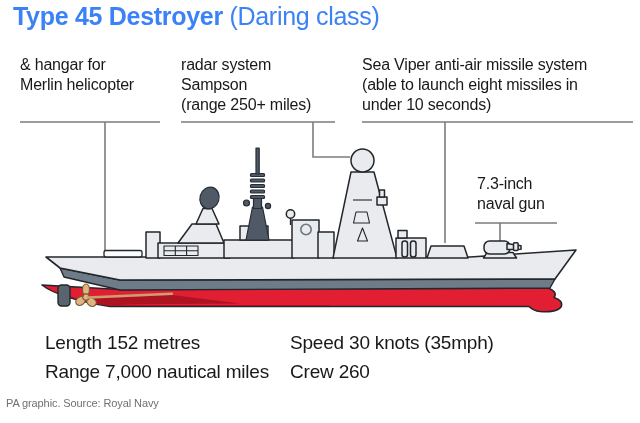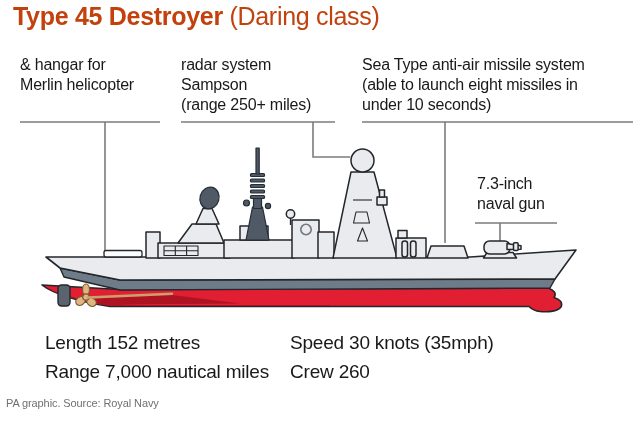--- a/index.html
+++ b/index.html
@@ -2,21 +2,21 @@
 <html><head>
 <meta charset="utf-8">
 <style>
   html,body{margin:0;padding:0;background:#ffffff;}
   .canvas{
     position:relative;width:640px;height:423px;background:#ffffff;
     font-family:"Liberation Sans",sans-serif;color:#191919;overflow:hidden;
   }
   .page-title{
     position:absolute;left:13px;top:2px;font-size:25px;letter-spacing:-0.3px;
-    white-space:nowrap;color:#c2410c;
+    white-space:nowrap;color:#3b82f6;
   }
   .page-title .t-bold{font-weight:700;}
   .page-title .t-reg{font-weight:400;}
   .callout{
     position:absolute;font-size:16px;line-height:20px;letter-spacing:-0.2px;color:#191919;
   }
   .callout .cl-line{display:block;white-space:nowrap;}
   .callout-a{left:20px;top:55px;}
   .callout-b{left:181px;top:55px;}
   .callout-c{left:362px;top:55px;}
@@ -47,21 +47,21 @@
     <span class="cl-line">Merlin helicopter</span>
   </div>
 
   <div class="callout callout-b">
     <span class="cl-line">radar system</span>
     <span class="cl-line">Sampson</span>
     <span class="cl-line">(range 250+ miles)</span>
   </div>
 
   <div class="callout callout-c">
-    <span class="cl-line">Sea Type anti-air missile system</span>
+    <span class="cl-line">Sea Viper anti-air missile system</span>
     <span class="cl-line">(able to launch eight missiles in</span>
     <span class="cl-line">under 10 seconds)</span>
   </div>
 
   <div class="callout callout-d">
     <span class="cl-line">7.3-inch</span>
     <span class="cl-line">naval gun</span>
   </div>
 
   <svg class="ship-svg" viewBox="0 0 640 423">

